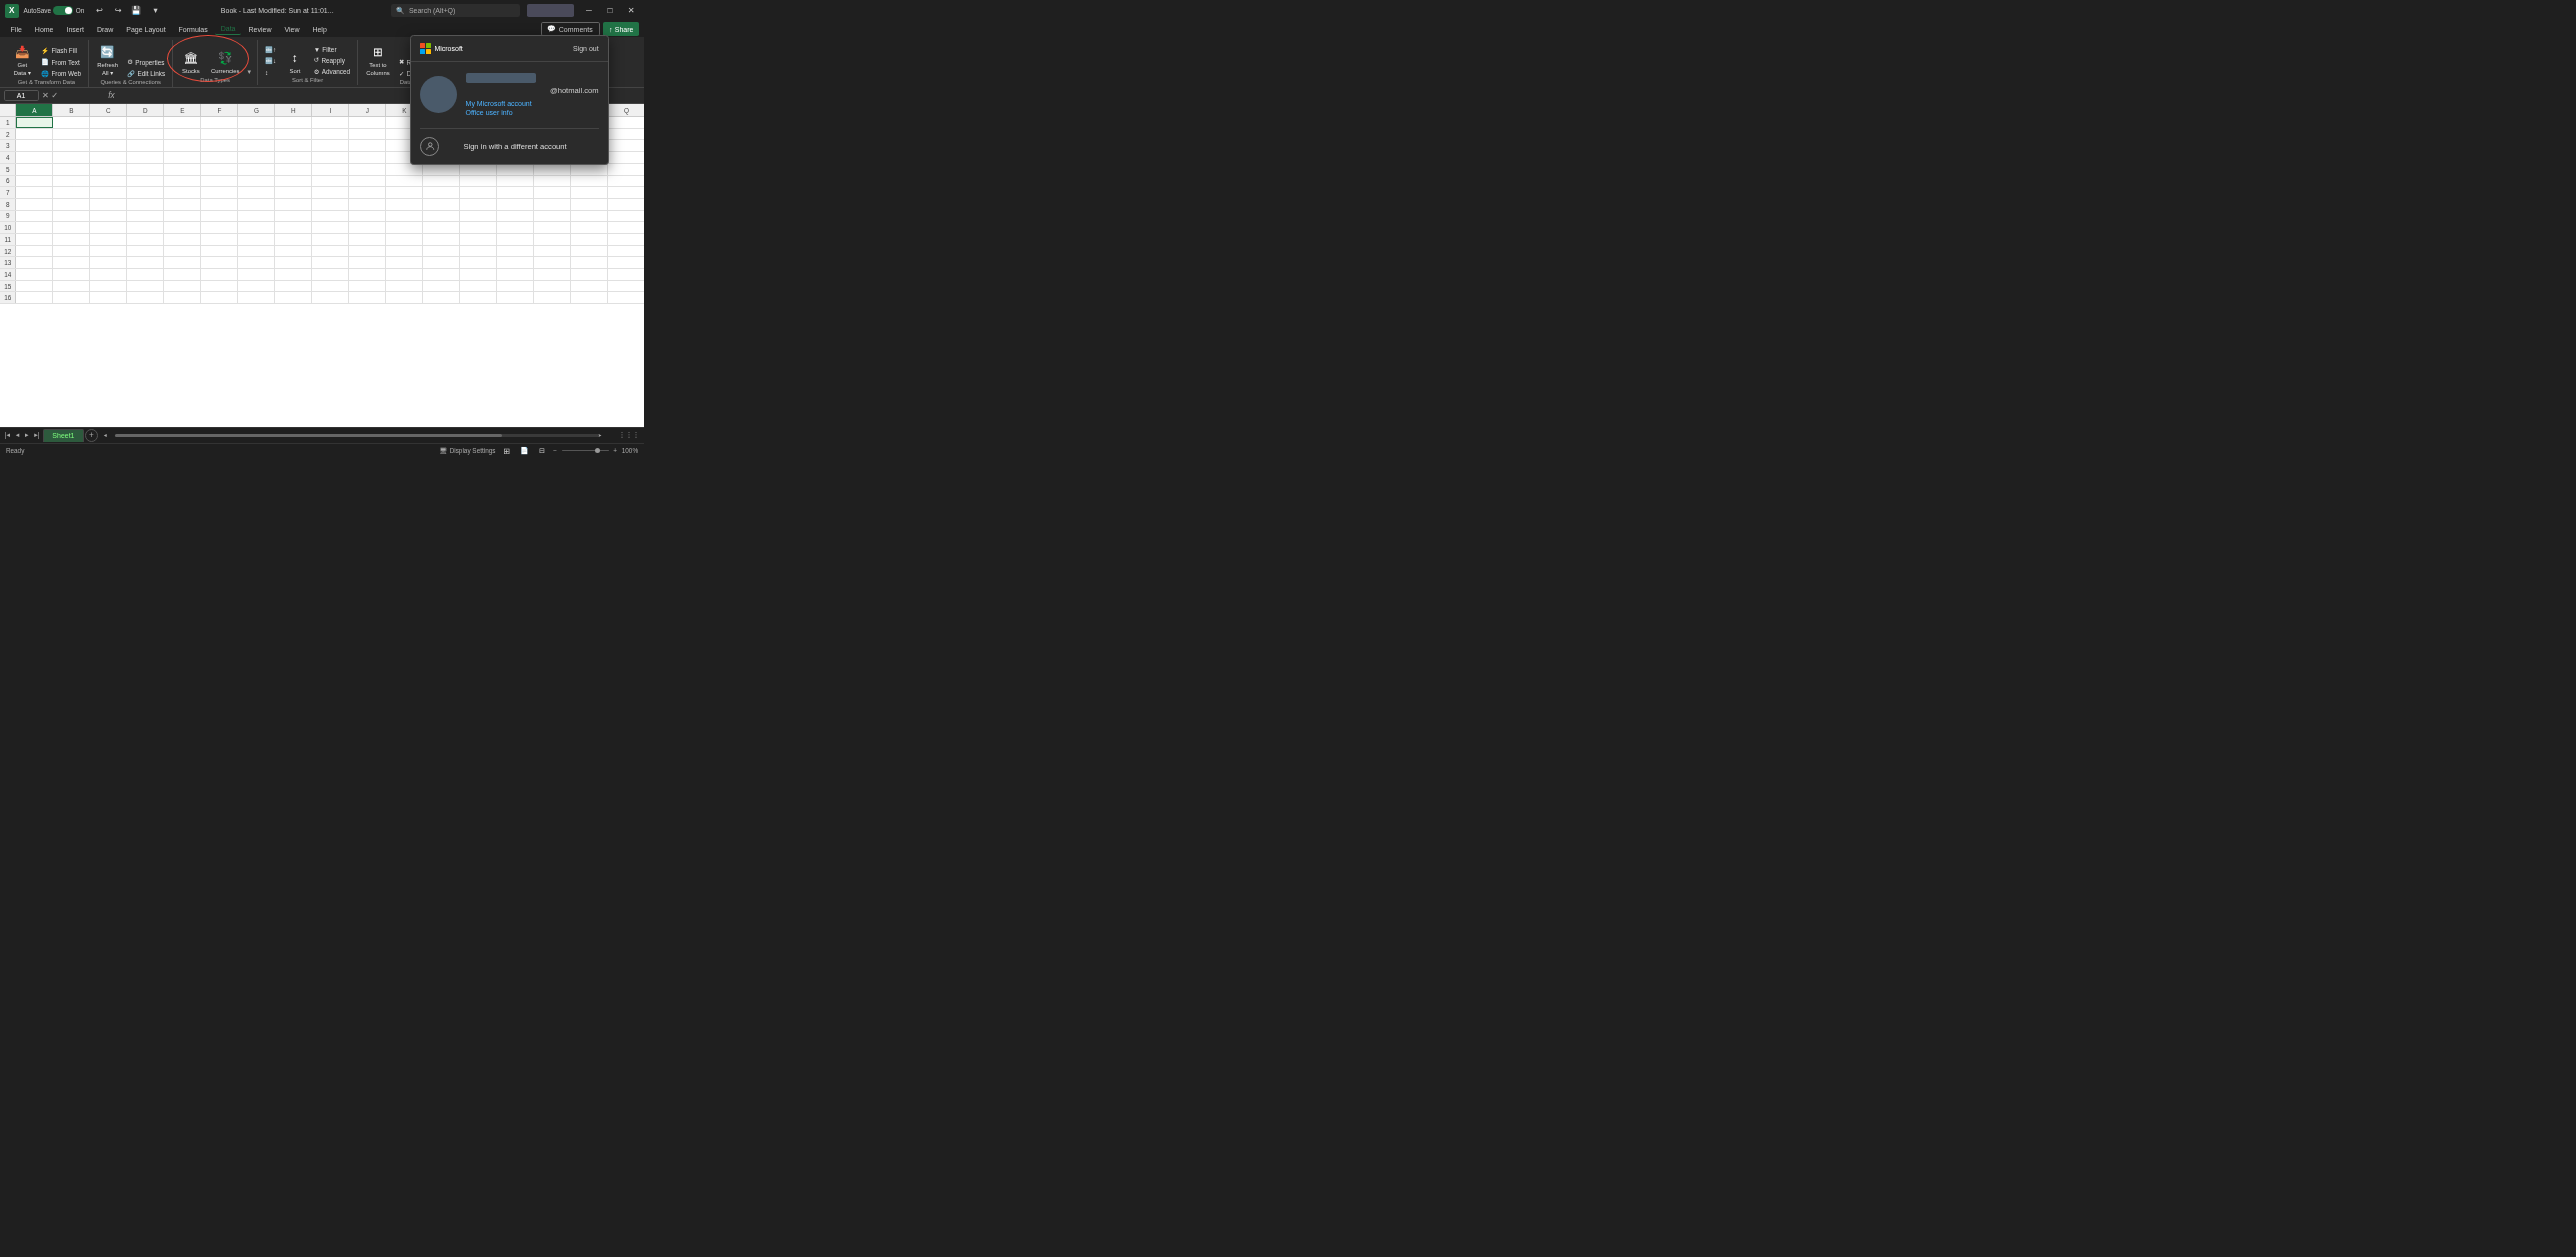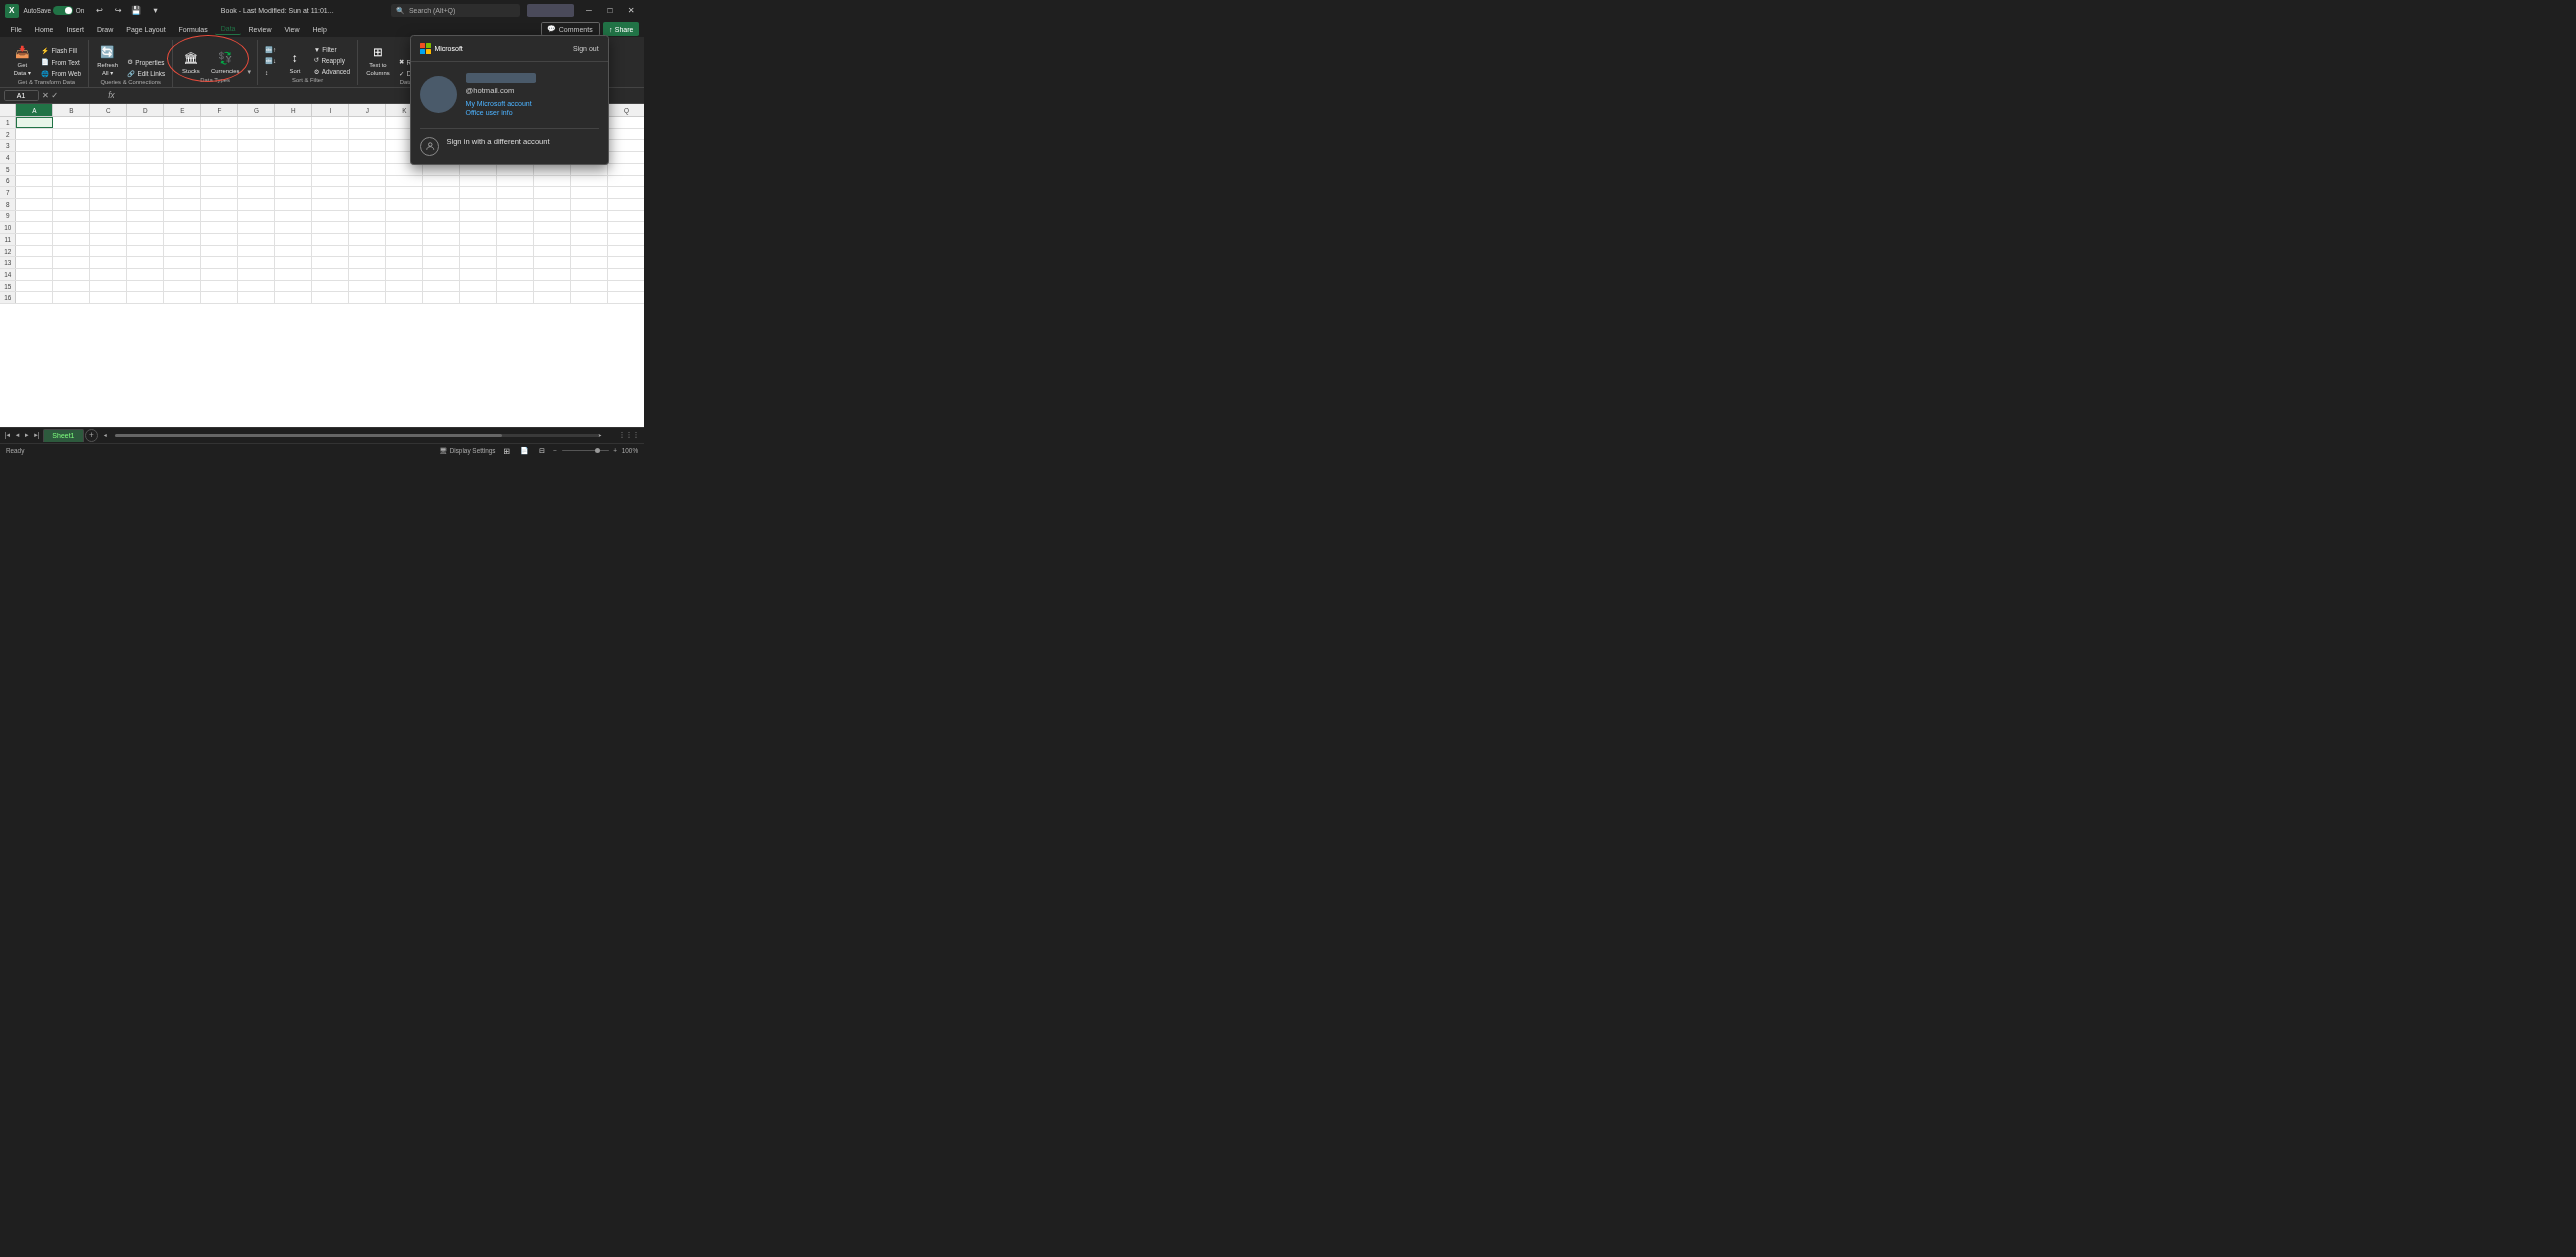--- a/index.html
+++ b/index.html
@@ -448,41 +448,42 @@
       width: 70px;
       height: 9.4px;
       background: #4a5a6a;
       border-radius: 1.8px;
       margin-bottom: 3.5px;
     }
     .user-email {
       font-size: 7.6px;
       color: #ccc;
       margin-bottom: 4.7px;
+      text-align: right;
     }
     .user-links {
       display: flex;
       flex-direction: column;
       gap: 2.3px;
     }
     .user-link {
       color: #4db3ff;
       font-size: 7px;
       cursor: pointer;
       text-decoration: none;
     }
     .popup-divider {
       height: 0.6px;
       background: #444;
       margin: 0 9.4px;
     }
     .popup-alt-account {
       display: flex;
-      align-items: flex-start;
-      gap: 7px;
+      align-items: center;
+      gap: 24px;
       padding: 8.2px 9.4px;
       cursor: pointer;
     }
     .alt-account-icon {
       width: 19px;
       height: 19px;
       border-radius: 50%;
       border: 0.6px solid #888;
       display: flex;
       align-items: center;

